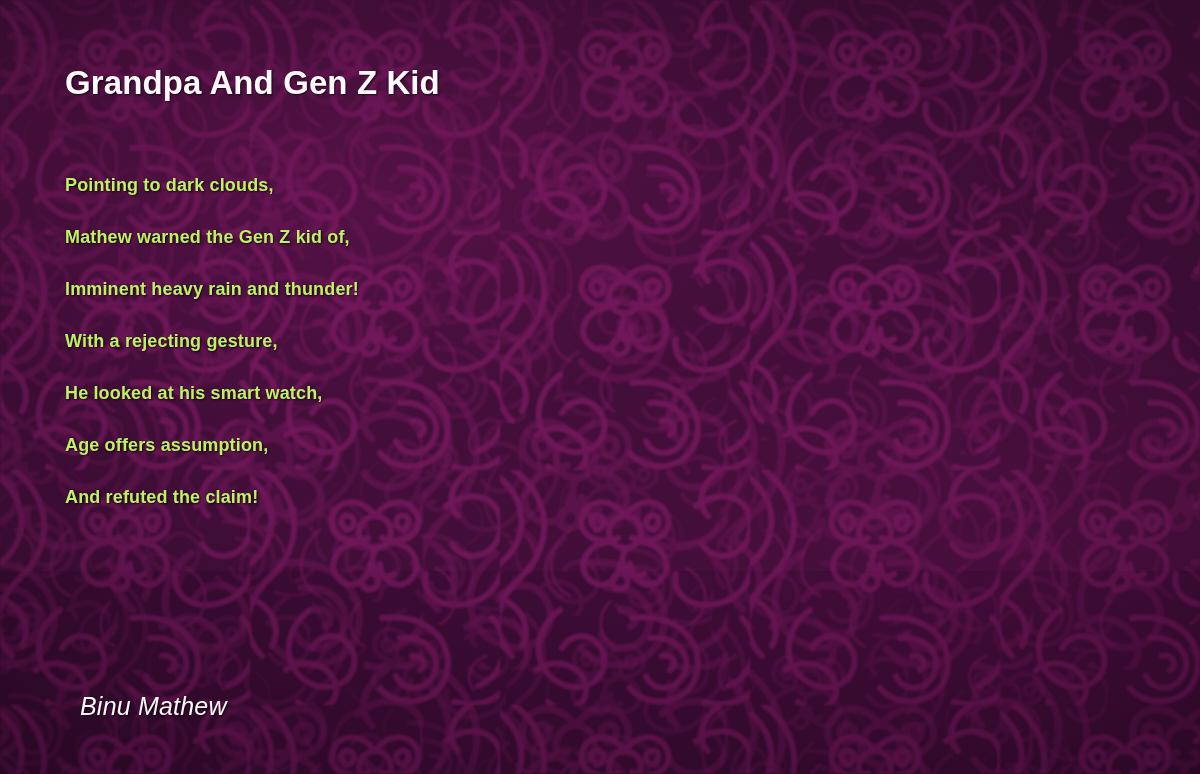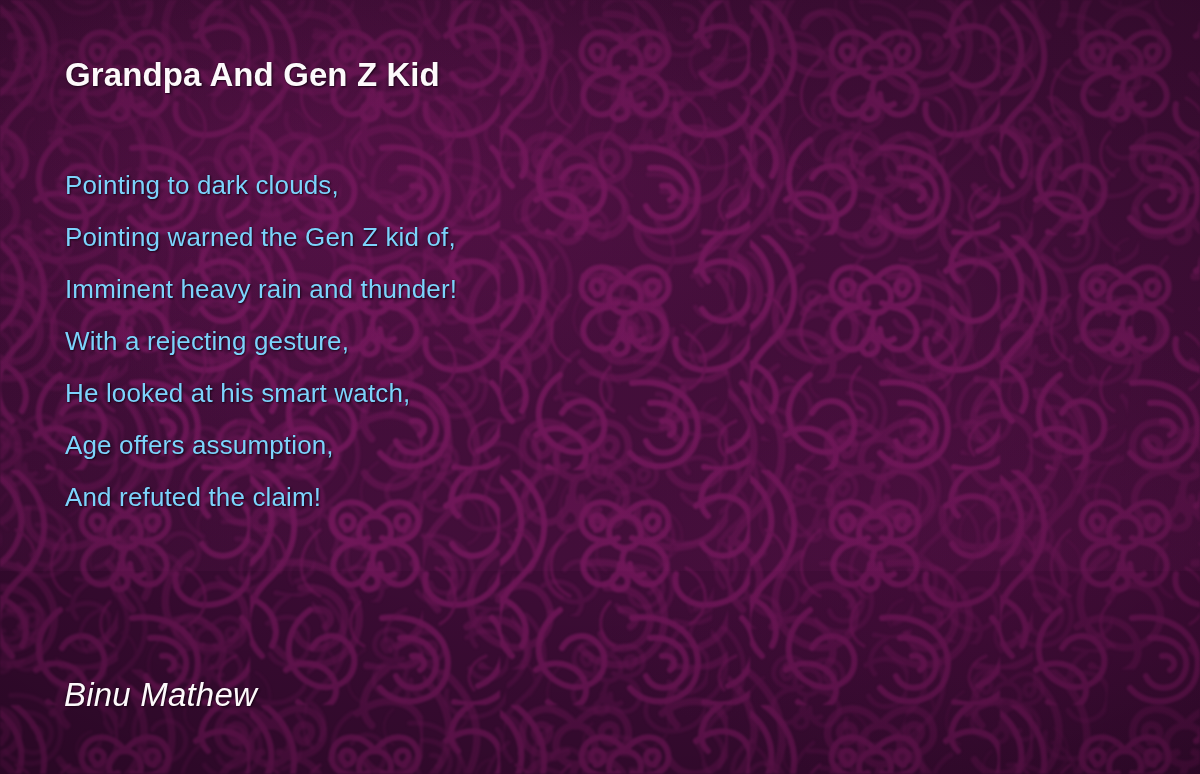--- a/index.html
+++ b/index.html
@@ -67,56 +67,56 @@
   
   #content {
     position: relative;
     z-index: 5;
     height: 100%;
   }
 
   #poem-title {
     position: absolute;
     left: 65px;
-    top: 56px;
+    top: 64px;
     margin: 0;
     font-size: 33px;
     font-weight: bold;
     line-height: 1.18;
     letter-spacing: 0.1px;
     color: #fdf9fb;
     text-shadow: 1px 1px 2px rgba(20,0,18,0.85), 0 0 1px rgba(20,0,18,0.6);
     white-space: nowrap;
   }
 
   #poem-body {
     position: absolute;
     left: 65px;
     top: 159px;
     margin: 0;
     padding: 0;
     list-style: none;
   }
 
   .poem-line {
-    font-size: 26px;
-    font-weight: normal;
+    font-size: 18px;
+    font-weight: bold;
     line-height: 52px;
     letter-spacing: 0.15px;
-    color: #7dd3fc;
+    color: #bef264;
     text-shadow: 1px 1px 2px rgba(20,0,18,0.85), 0 0 1px rgba(20,0,18,0.6);
     white-space: nowrap;
   }
 
   #author-name {
     position: absolute;
     left: 64px;
     top: 676px;
-    margin: 0;
-    font-size: 33px;
+    margin: 16px;
+    font-size: 25px;
     font-style: italic;
     font-weight: normal;
     letter-spacing: 0.2px;
     color: #fdf9fb;
     text-shadow: 1px 1px 2px rgba(20,0,18,0.85), 0 0 1px rgba(20,0,18,0.6);
     white-space: nowrap;
   }
 </style>
 </head>
 <body>
@@ -184,21 +184,21 @@
 
   <div class="bg-layer" id="bg-shade"></div>
   <div class="bg-layer" id="bg-topband"></div>
 
   <div id="content">
 
     <h1 id="poem-title">Grandpa And Gen Z Kid</h1>
 
     <div id="poem-body">
       <div class="poem-line">Pointing to dark clouds,</div>
-      <div class="poem-line">Pointing warned the Gen Z kid of,</div>
+      <div class="poem-line">Mathew warned the Gen Z kid of,</div>
       <div class="poem-line">Imminent heavy rain and thunder!</div>
       <div class="poem-line">With a rejecting gesture,</div>
       <div class="poem-line">He looked at his smart watch,</div>
       <div class="poem-line">Age offers assumption,</div>
       <div class="poem-line">And refuted the claim!</div>
     </div>
 
     <div id="author-name">Binu Mathew</div>
 
   </div>

